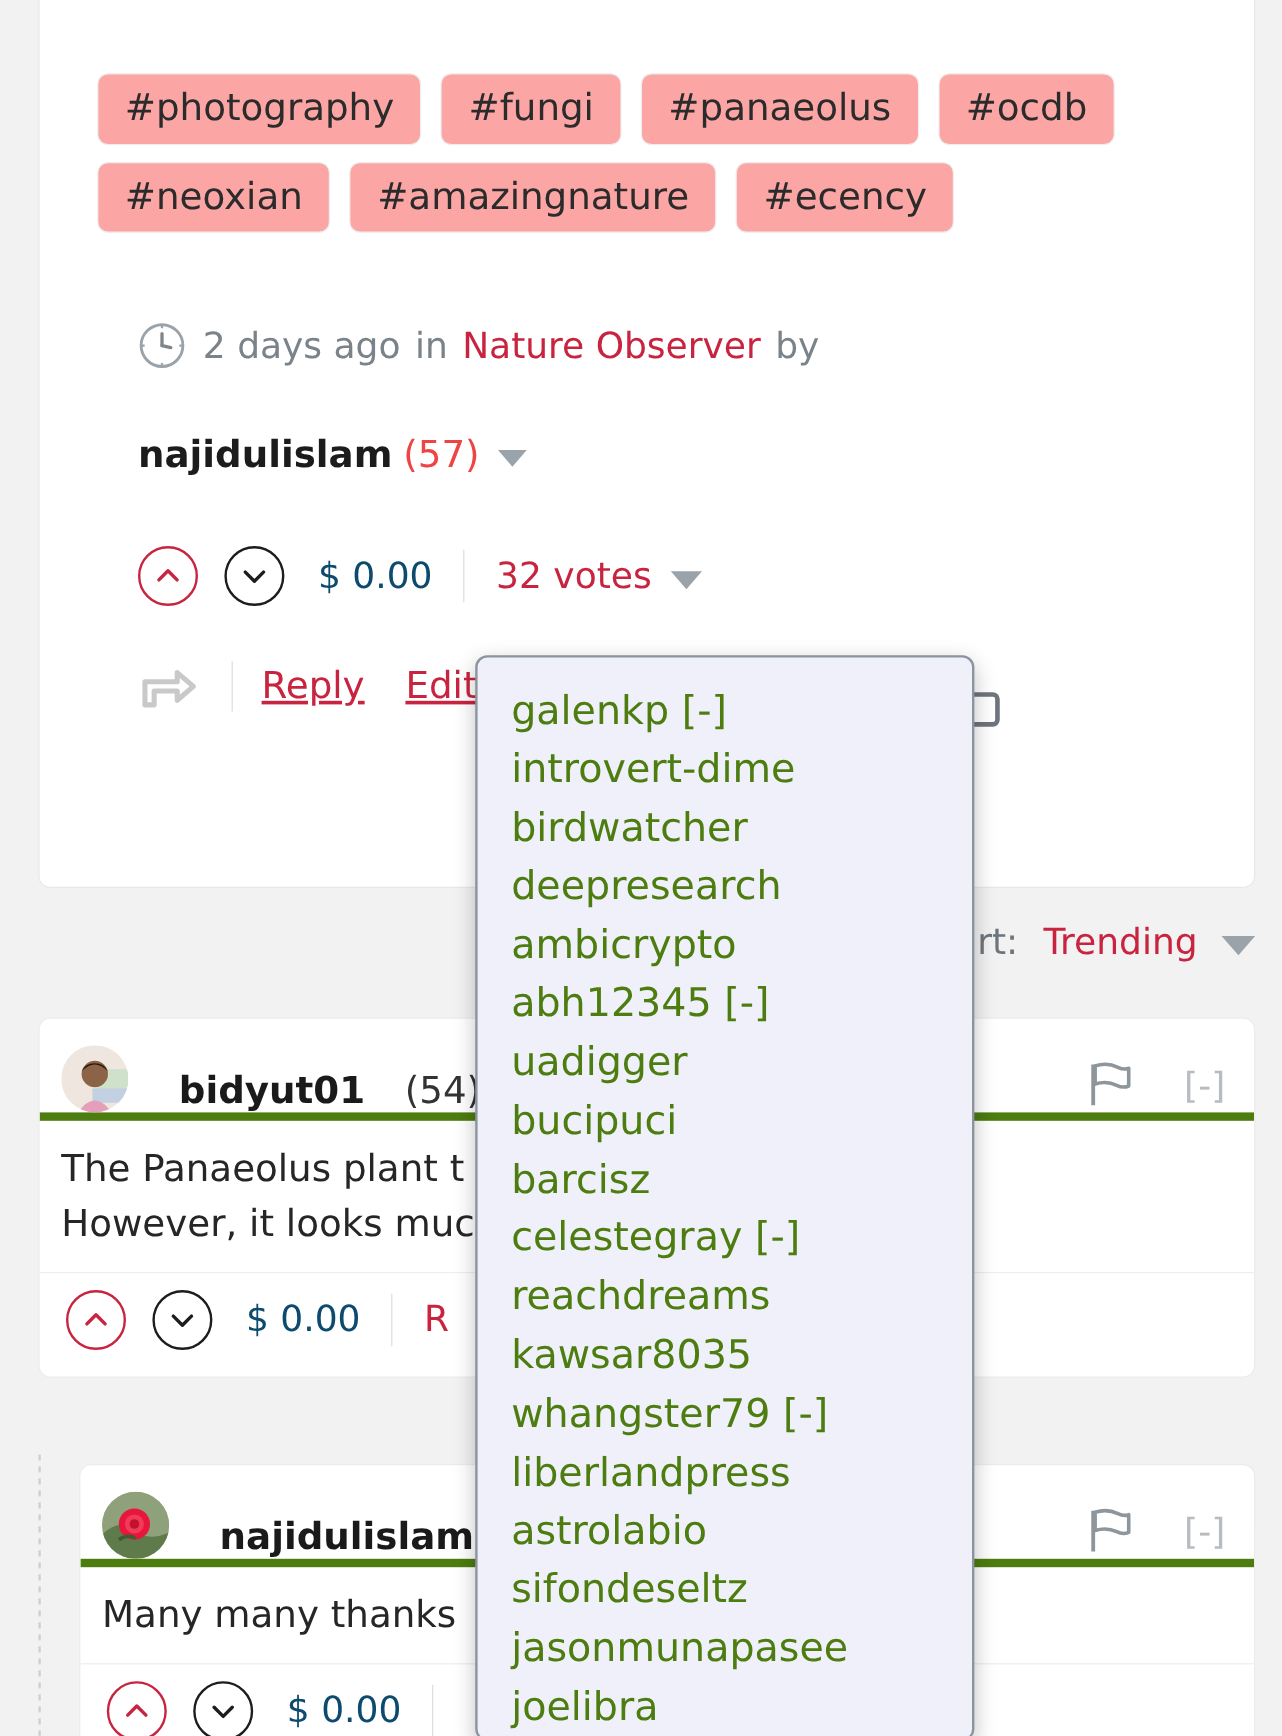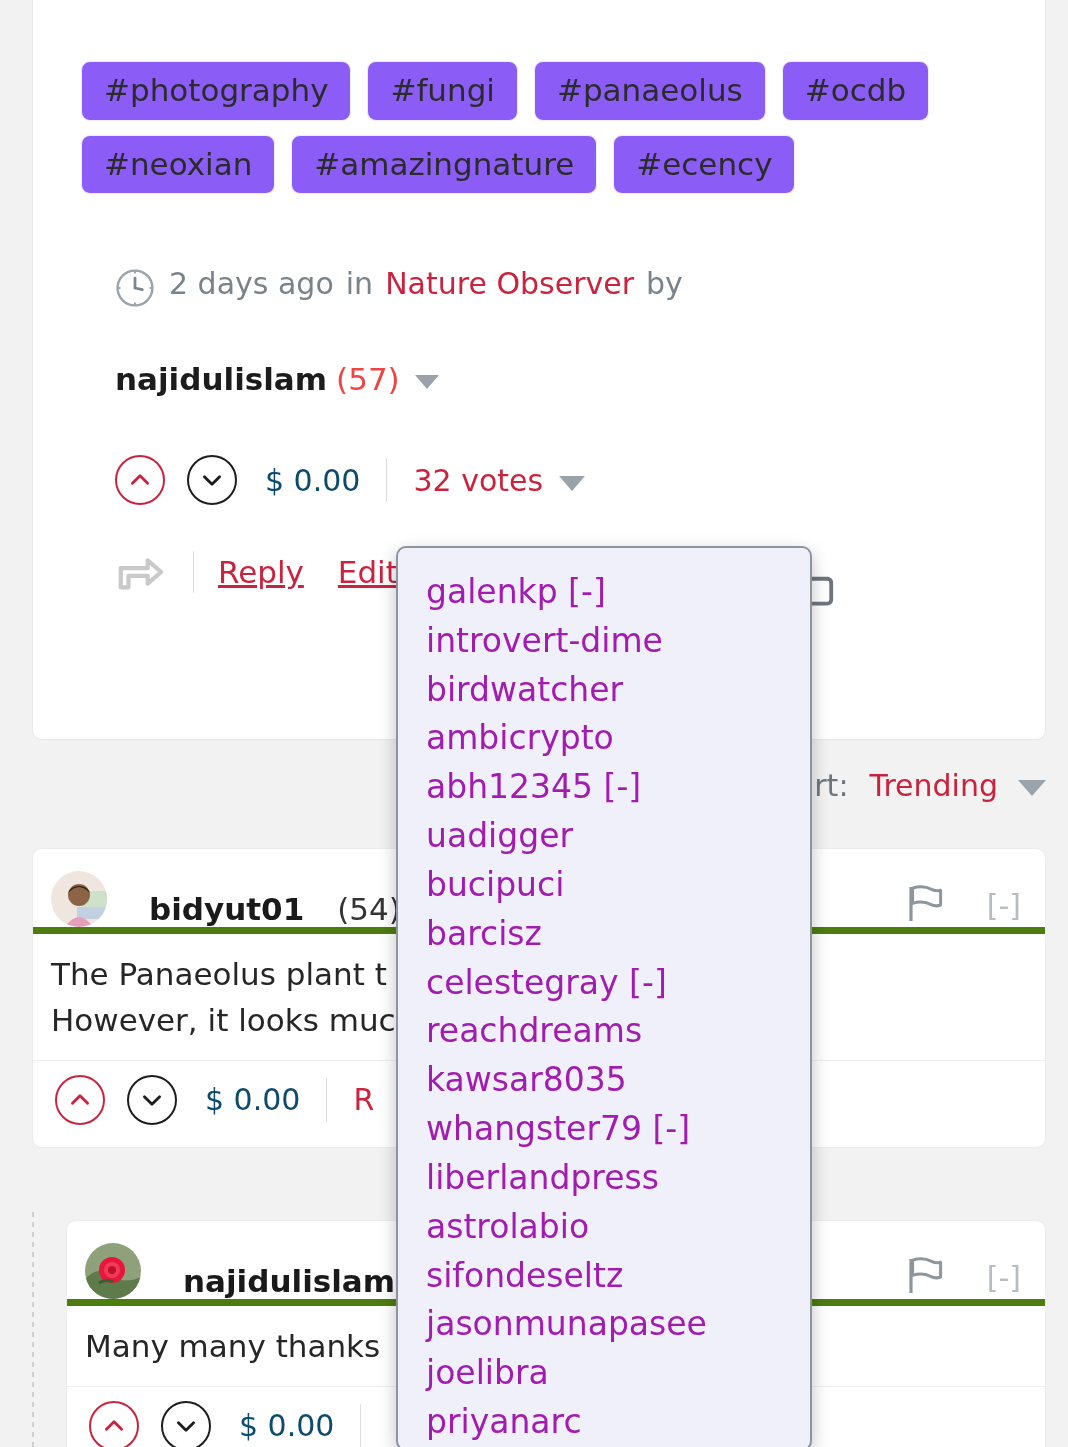--- a/index.html
+++ b/index.html
@@ -36,35 +36,36 @@
   .tags {
     position: absolute;
     left: 48px;
     top: 80px;
     width: 900px;
     display: flex;
     flex-wrap: wrap;
     gap: 14px 16px;
   }
   .tag {
-    background: #8b5cf6;
+    background: #fca5a5;
     border: 1px solid #eeeeee;
     border-radius: 9px;
     padding: 11px 22px;
     font-size: 31px;
     color: #2b2b2b;
     line-height: 1.15;
     white-space: nowrap;
   }
 
   .meta-row {
     position: absolute;
     left: 80px;
     top: 285px;
     display: flex;
+    align-items: center;
     gap: 12px;
     font-size: 30px;
     color: #788187;
   }
   .clock-icon {
     width: 44px;
     height: 44px;
     flex: 0 0 44px;
     position: relative;
   }
@@ -264,21 +265,21 @@
     background: #eff0fa;
     border: 2px solid #8c949e;
     border-radius: 10px;
     box-sizing: border-box;
     box-shadow: 0 6px 18px rgba(0,0,0,0.24);
     overflow: hidden;
     padding: 20px 0 0 28px;
   }
   .voter {
     font-size: 33px;
-    color: #a21caf;
+    color: #4d7c0f;
     line-height: 1.48;
     white-space: nowrap;
   }
 </style>
 </head>
 <body>
 
 <div class="page">
 
   <div class="post-card">
@@ -447,20 +448,21 @@
       </span>
       <span class="payout">$ 0.00</span>
       <span class="vr"></span>
     </div>
   </div>
 
   <div class="voters-popup">
     <div class="voter">galenkp [-]</div>
     <div class="voter">introvert-dime</div>
     <div class="voter">birdwatcher</div>
+    <div class="voter">deepresearch</div>
     <div class="voter">ambicrypto</div>
     <div class="voter">abh12345 [-]</div>
     <div class="voter">uadigger</div>
     <div class="voter">bucipuci</div>
     <div class="voter">barcisz</div>
     <div class="voter">celestegray [-]</div>
     <div class="voter">reachdreams</div>
     <div class="voter">kawsar8035</div>
     <div class="voter">whangster79 [-]</div>
     <div class="voter">liberlandpress</div>

